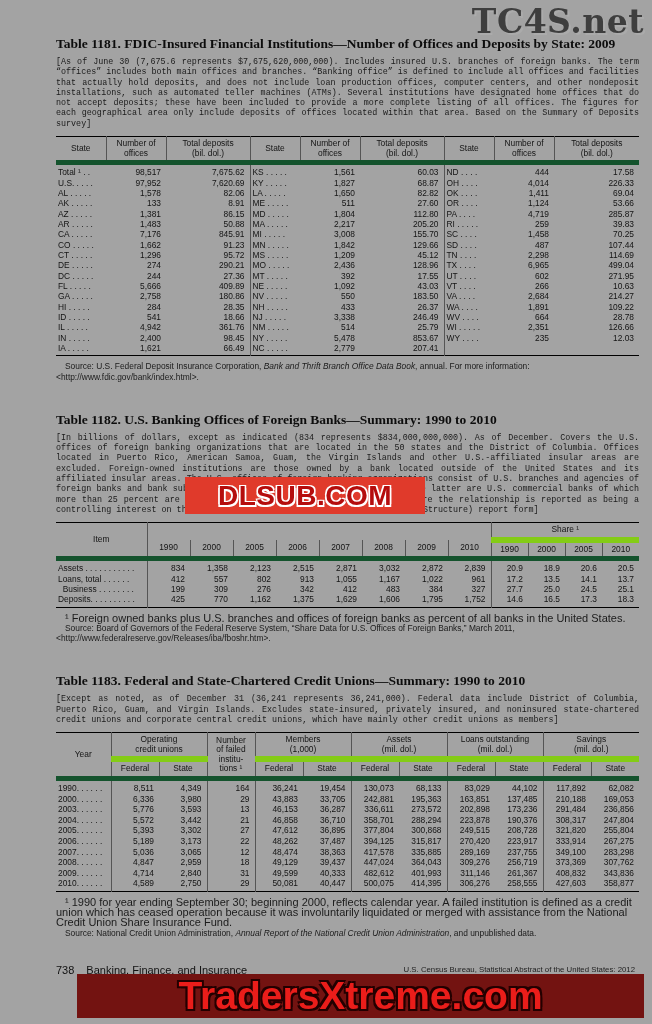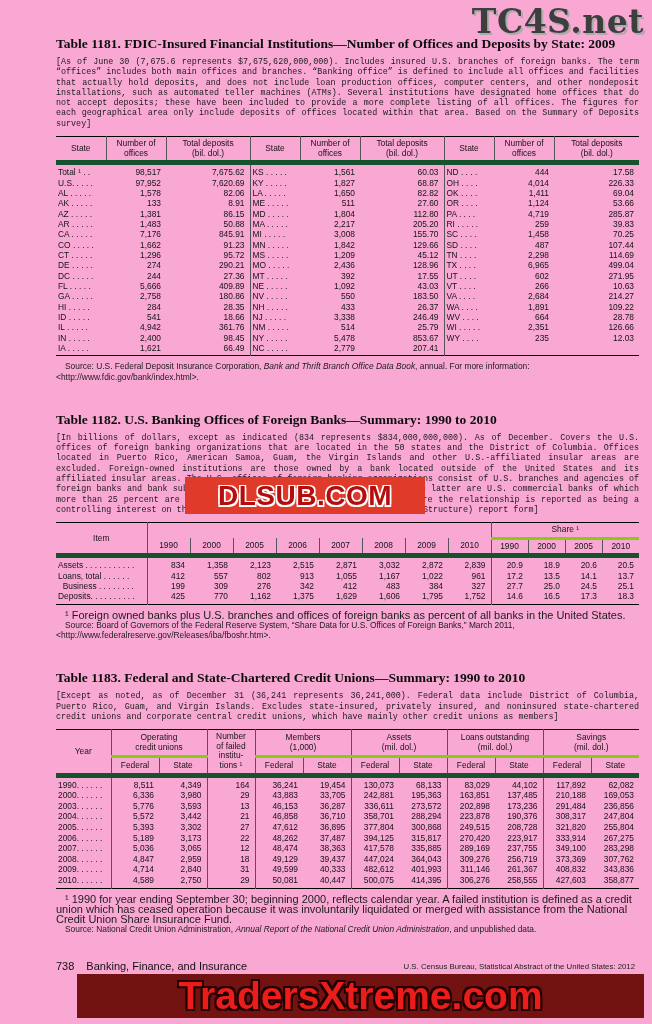--- a/index.html
+++ b/index.html
@@ -1,37 +1,37 @@
 <!DOCTYPE html>
 <html><head>
 <meta charset="utf-8">
 <style>
   * { box-sizing: border-box; margin: 0; padding: 0; }
   html,body { background:#e9e9e9; }
   body { font-family: "Liberation Sans", sans-serif; color:#141414; }
-  .page { position:relative; width:652px; height:1024px; background:#f9a8d4; overflow:hidden; margin:0 auto; }
+  .page { position:relative; width:652px; height:1024px; background:#a3a3a3; overflow:hidden; margin:0 auto; }
   .content { padding:36px 13px 0 56px; }
 
   .ttl { font-family:"Liberation Serif", serif; font-weight:bold; font-size:13.5px; line-height:16px; margin-bottom:5px; color:#0d0d0d; }
   .ttl-narrow { max-width:470px; }
   .note { font-size:8.4px; line-height:10.3px; text-align:justify; margin-bottom:7px; color:#1b1b1b;font-family:Liberation Mono, monospace; }
   .source { font-size:8.4px; line-height:10.2px; margin-top:5px; text-indent:9px; color:#1b1b1b; }
   .footnote { font-size:11px; line-height:10.2px; margin-top:5px; text-indent:9px; color:#1b1b1b; }
 
   table { border-collapse:collapse; table-layout:fixed; width:583px; font-size:8.4px;
           border-top:1.5px solid #000; border-bottom:1.5px solid #000; }
   thead th { font-weight:normal; text-align:center; vertical-align:middle; padding:2px 1px;
              line-height:9.6px; white-space:pre-line; }
   tbody td { line-height:10.35px; padding:0 5px 0 2px; overflow:hidden; }
   tbody tr:first-child td { border-top:5px solid #14532d; padding-top:2px; }
   tbody tr:last-child td { padding-bottom:2px;margin-top:34px; }
   td.num { text-align:right; }
   td.lbl { text-align:left; white-space:pre; }
   .vl { border-left:1px solid #555; }
-  .grp { border-bottom:3px solid #84cc16; }
+  .grp { border-bottom:6px solid #84cc16; }
   .t1183 tbody td { line-height:10.6px; }
 
   .sec-gap { margin-top:30px; }
 
   .footer { display:flex; justify-content:space-between; align-items:center; margin-top:26px; }
   .f-left { font-size:11px; color:#111; }
   .f-left .sec { margin-left:12px; }
   .f-right { font-size:7.8px; color:#222; margin-right:4px; }
 
   .wm { position:absolute; font-weight:bold;text-align:center; }

